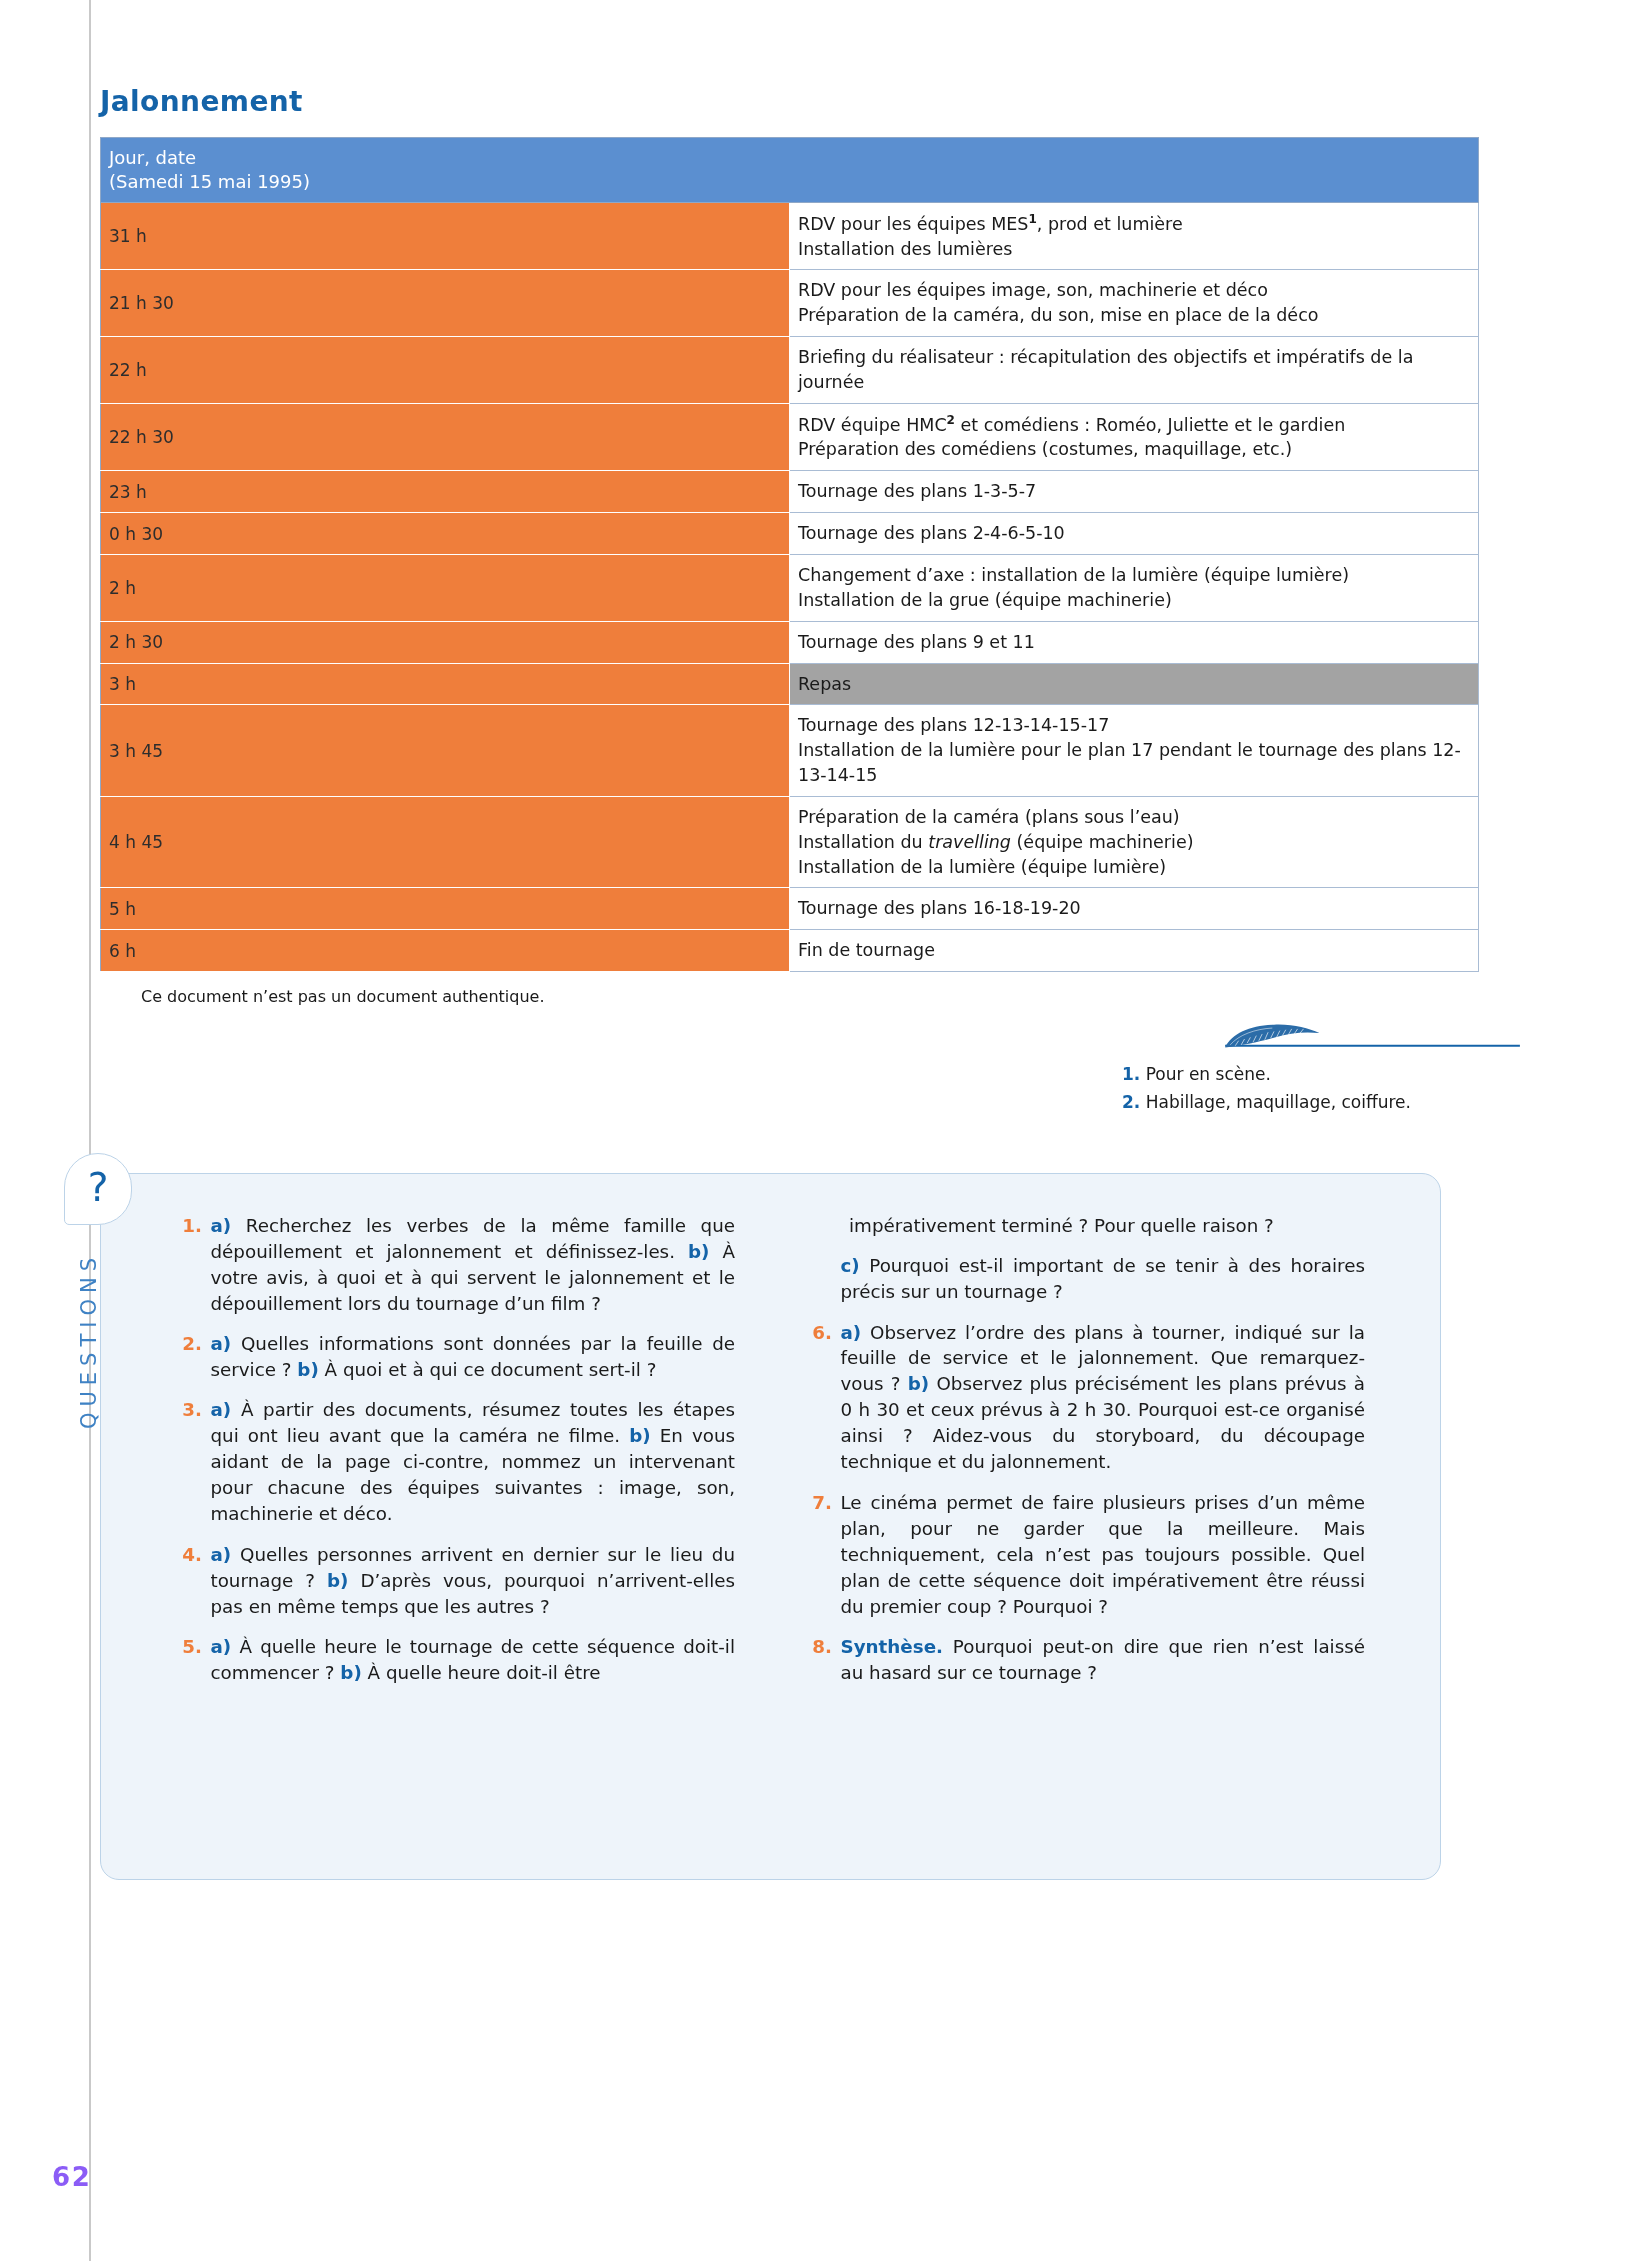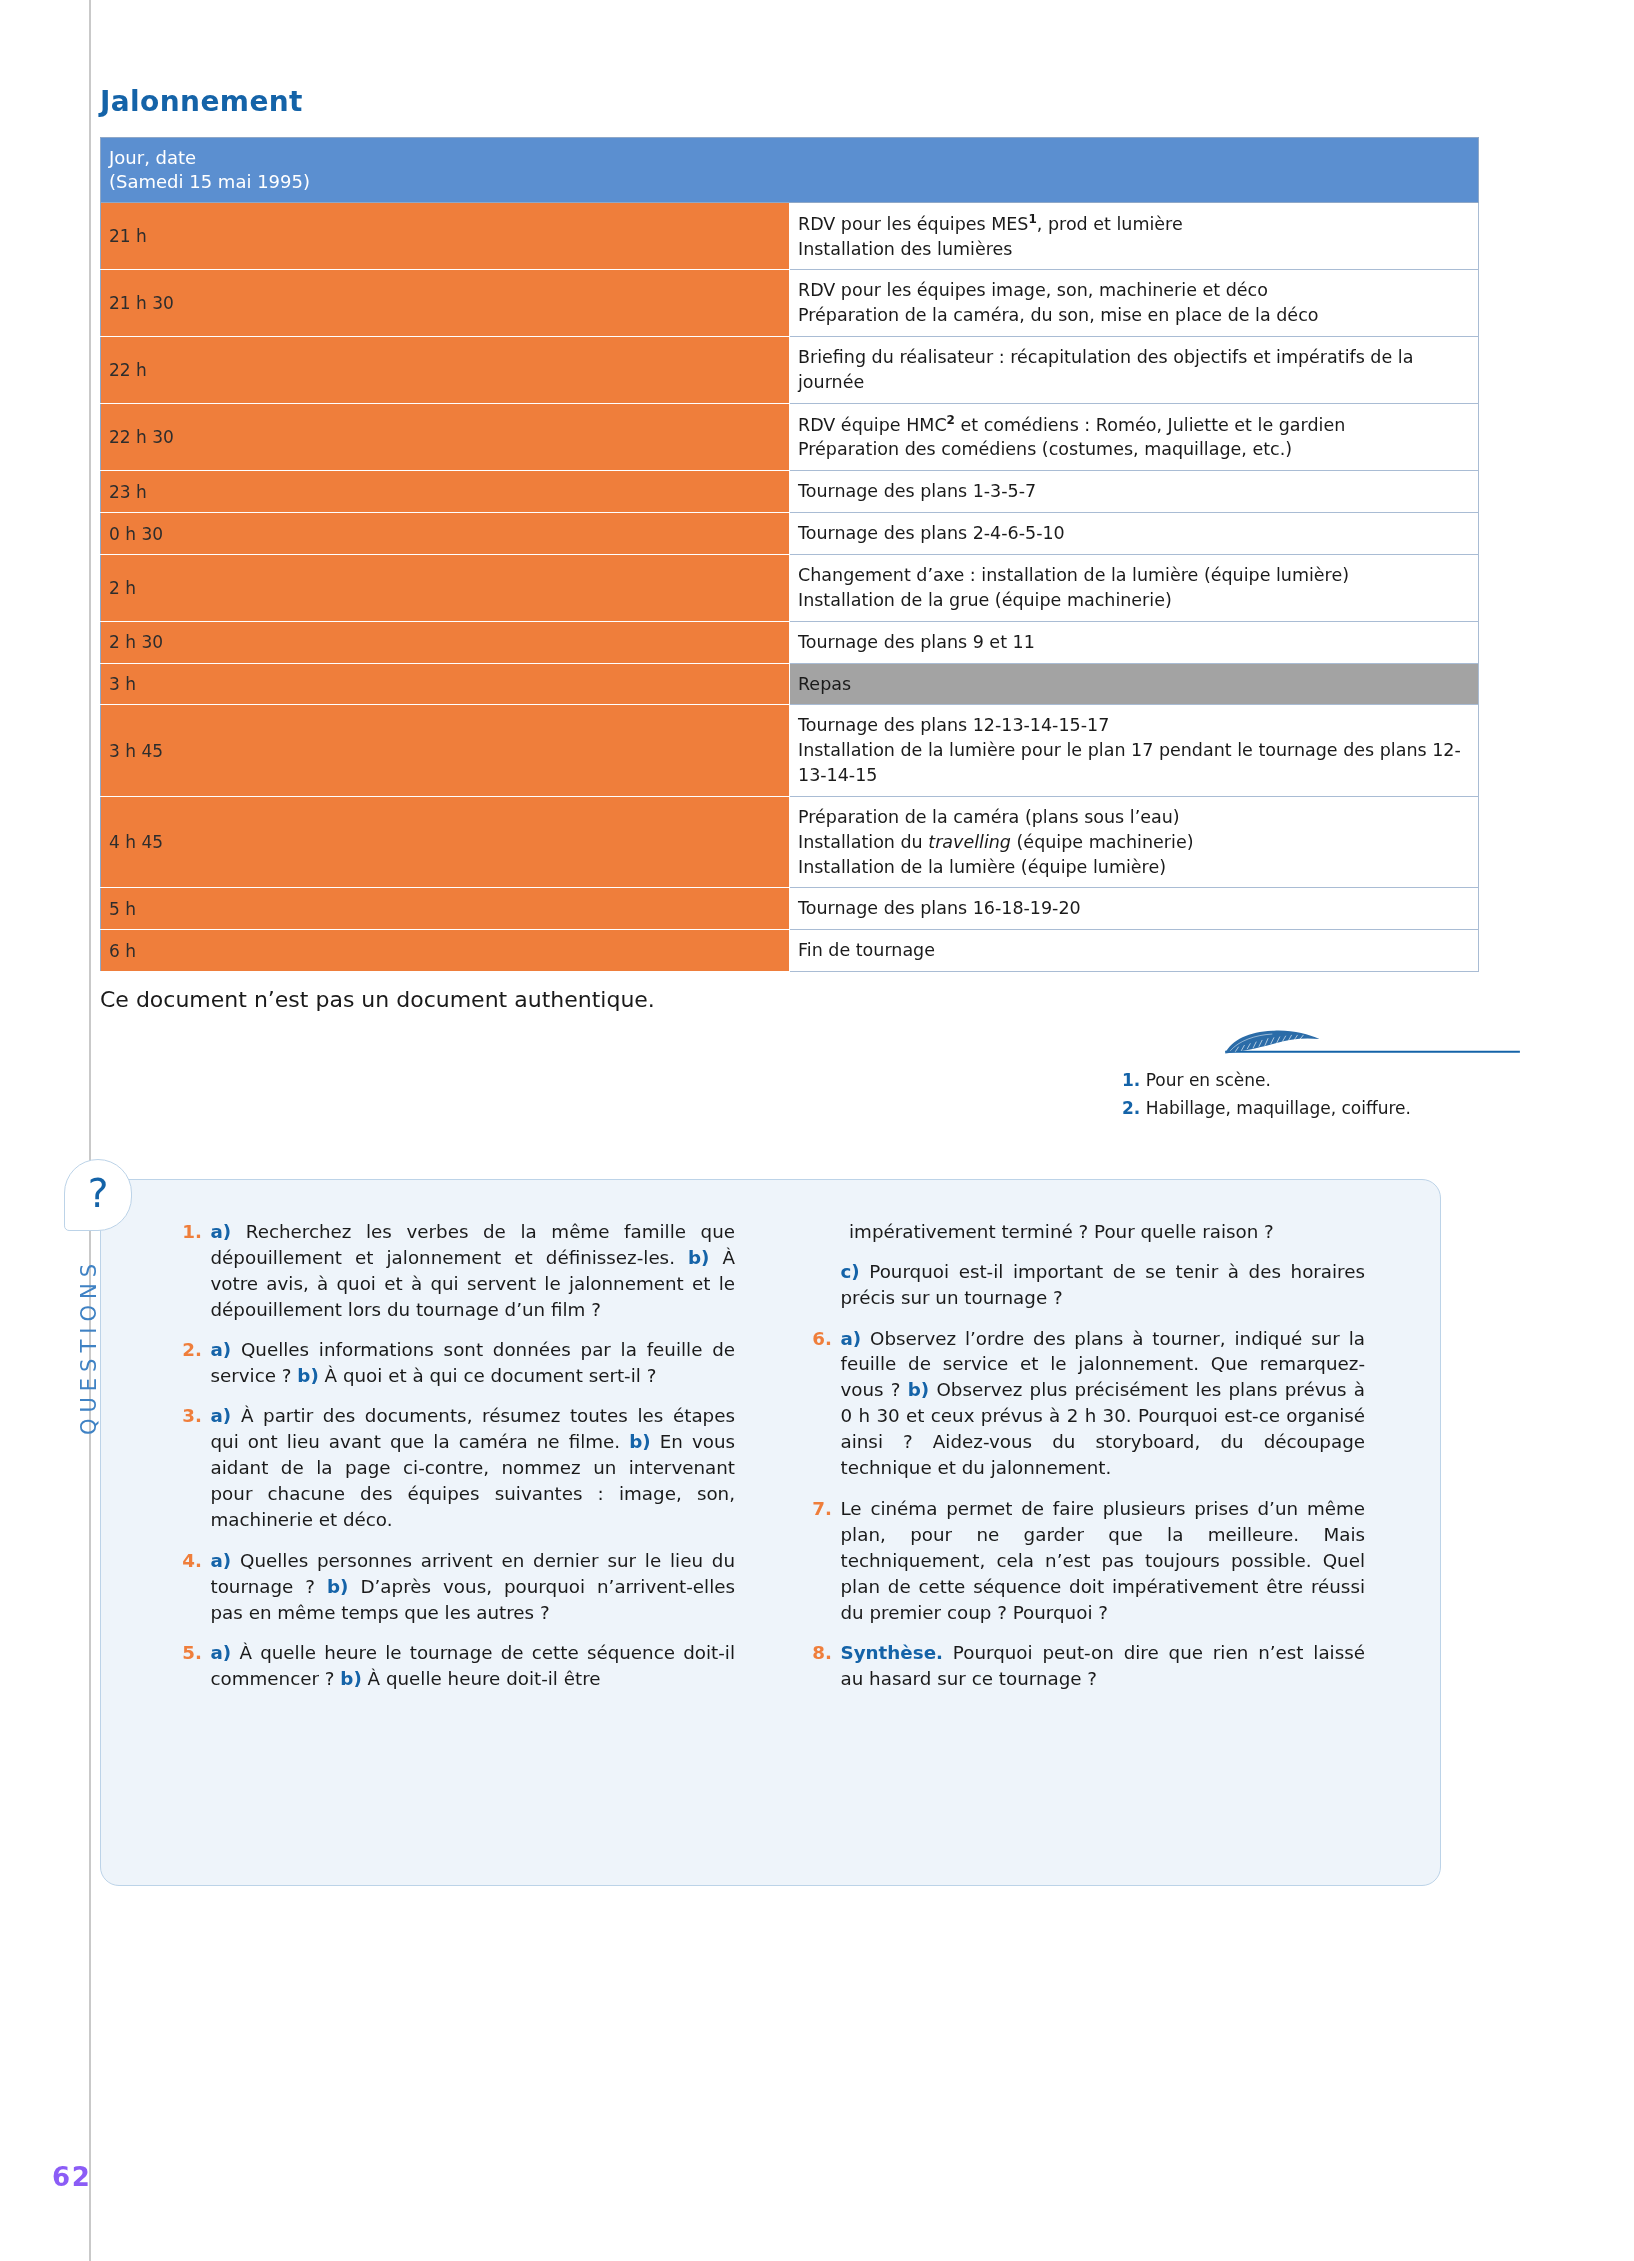--- a/index.html
+++ b/index.html
@@ -94,23 +94,24 @@
   .desc-cell sup {
     font-size: 12px;
     font-weight: bold;
     vertical-align: super;
   }
   .desc-cell em {
     font-style: italic;
   }
 
   .caption {
-    font-size: 22px;
+    font-size: 16px;
     color: #1a1a1a;
     margin-top: 14.5px;
+    margin-left: 41px;
   }
 
   
   .footnote-block {
     position: relative;
     margin-top: 17px;
     height: 111px;
   }
   .feather-wrap {
     position: absolute;
@@ -242,21 +243,21 @@
       <thead>
         <tr>
           <th class="hdr-cell" colspan="2">
             <div>Jour, date</div>
             <div>(Samedi 15 mai 1995)</div>
           </th>
         </tr>
       </thead>
       <tbody id="sched-body">
           <tr>
-            <td class="time-cell">21 h</td>
+            <td class="time-cell">31 h</td>
             <td class="desc-cell">
               <div>RDV pour les équipes MES<sup>1</sup>, prod et lumière</div>
               <div>Installation des lumières</div>
             </td>
           </tr>
           <tr>
             <td class="time-cell">21 h 30</td>
             <td class="desc-cell">
               <div>RDV pour les équipes image, son, machinerie et déco</div>
               <div>Préparation de la caméra, du son, mise en place de la déco</div>

